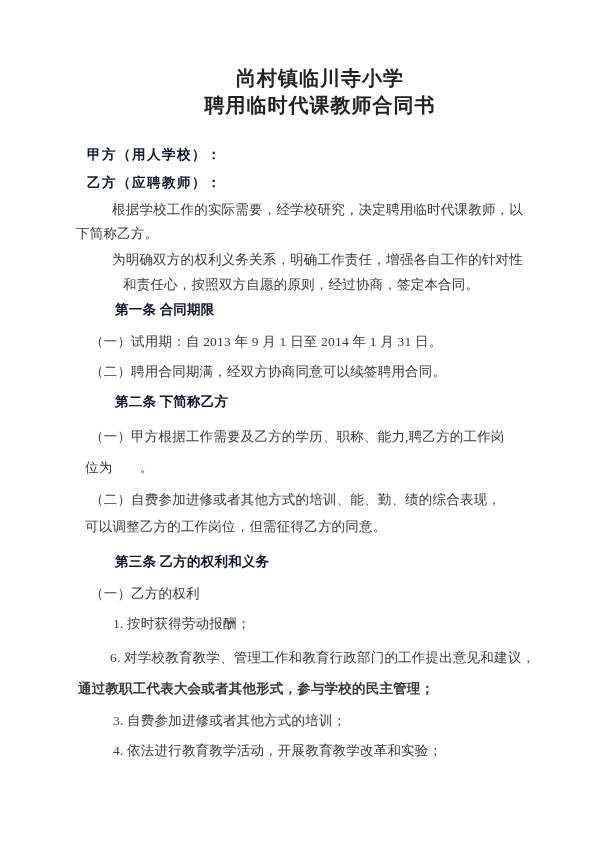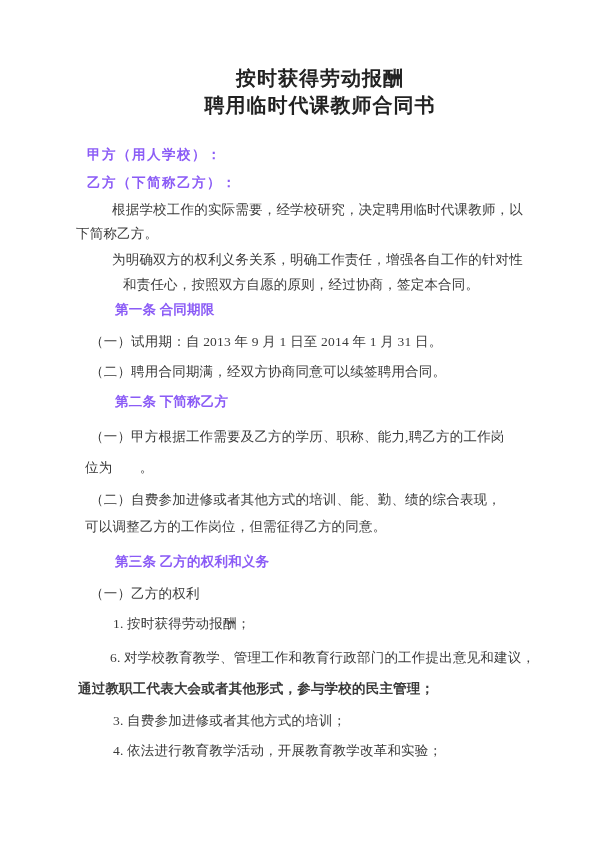--- a/index.html
+++ b/index.html
@@ -33,36 +33,36 @@
   }
   .ln {
     position: absolute;
     font-size: 13.5px;
     line-height: 20px;
     white-space: pre;
     letter-spacing: 0.2px;
   }
   .bold {
     font-weight: bold;
-    color: #8b5cf6;
+    color: #0f172a;
   }
   .label {
     letter-spacing: 1.5px;
   }
 </style>
 </head>
 <body>
 
 <div class="page">
 
-  <h1 class="title-line" style="top:65px;">按时获得劳动报酬</h1>
+  <h1 class="title-line" style="top:65px;">尚村镇临川寺小学</h1>
   <h1 class="title-line" style="top:92px;">聘用临时代课教师合同书</h1>
 
   <div class="ln bold label" style="top:145px;left:87px;">甲方（用人学校）：</div>
-  <div class="ln bold label" style="top:173px;left:87px;">乙方（下简称乙方）：</div>
+  <div class="ln bold label" style="top:173px;left:87px;">乙方（应聘教师）：</div>
 
   <div class="ln" style="top:200px;left:112px;">根据学校工作的实际需要，经学校研究，决定聘用临时代课教师，以</div>
   <div class="ln" style="top:224px;left:76px;">下简称乙方。</div>
   <div class="ln" style="top:250px;left:112px;">为明确双方的权利义务关系，明确工作责任，增强各自工作的针对性</div>
   <div class="ln" style="top:275px;left:85px;margin-left:38px;">和责任心，按照双方自愿的原则，经过协商，签定本合同。</div>
 
   <div class="ln bold" style="top:300px;left:115px;">第一条 合同期限</div>
   <div class="ln" style="top:332px;left:90px;">（一）试用期：自 2013 年 9 月 1 日至 2014 年 1 月 31 日。</div>
   <div class="ln" style="top:362px;left:90px;">（二）聘用合同期满，经双方协商同意可以续签聘用合同。</div>
 

